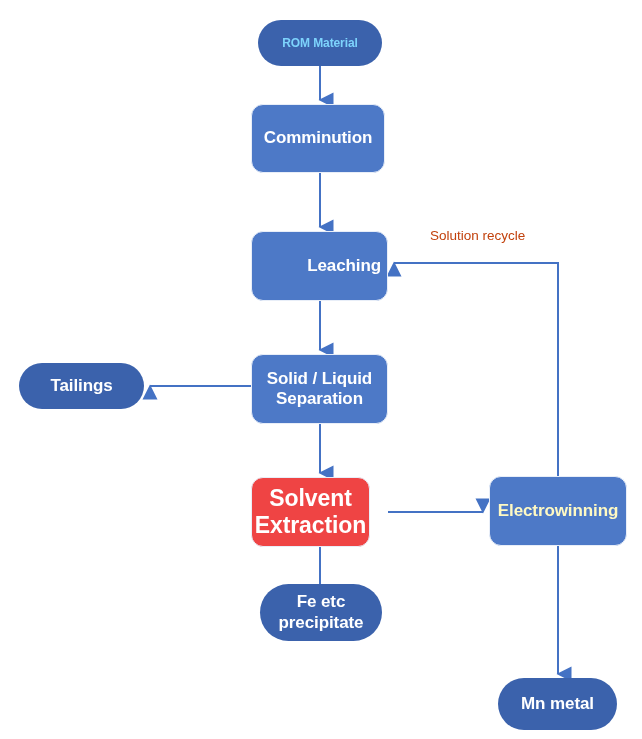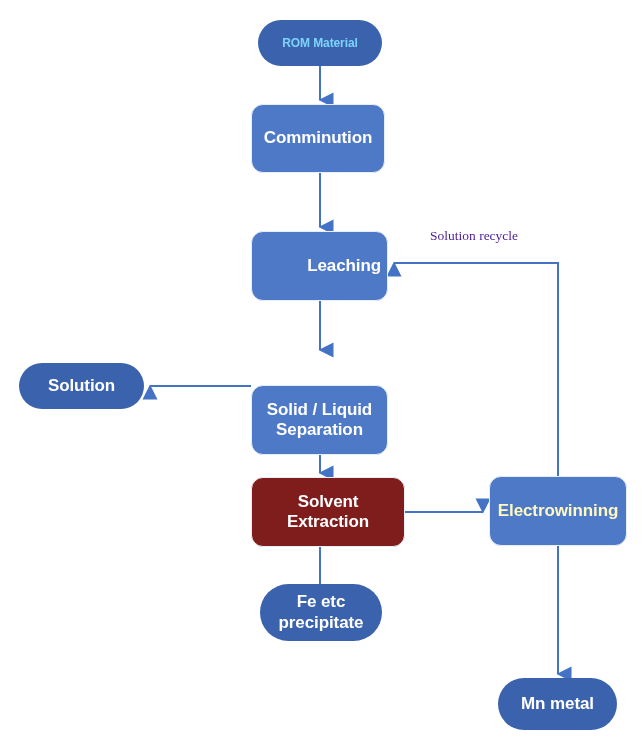--- a/index.html
+++ b/index.html
@@ -91,39 +91,39 @@
   <div id="nodes-layer">
       <div class="node terminator" style="left: 258px; top: 20px; width: 124px; height: 46px; font-size: 12px; background: rgb(59, 98, 172); color: #7dd3fc;">
         <span class="node-label">ROM Material</span>
       </div>
       <div class="node process" style="left: 251px; top: 104px; width: 134px; height: 69px; font-size: 17px; background: rgb(77, 121, 199); color: rgb(255, 255, 255);">
         <span class="node-label">Comminution</span>
       </div>
       <div class="node process" style="left: 251px; top: 231px; width: 137px; height: 70px; font-size: 17px; background: rgb(77, 121, 199); color: rgb(255, 255, 255); justify-content: flex-end;">
         <span class="node-label">Leaching</span>
       </div>
-      <div class="node process" style="left: 251px; top: 354px; width: 137px; height: 70px; font-size: 17px; background: rgb(77, 121, 199); color: rgb(255, 255, 255); margin-top: 31px;">
+      <div class="node process" style="left: 251px; top: 354px; width: 137px; height: 70px; font-size: 17px; background: rgb(77, 121, 199); color: rgb(255, 255, 255);">
         <span class="node-label">Solid / Liquid
 Separation</span>
       </div>
       <div class="node terminator" style="left: 19px; top: 363px; width: 125px; height: 46px; font-size: 17px; background: rgb(59, 98, 172); color: rgb(255, 255, 255);">
-        <span class="node-label">Solution</span>
+        <span class="node-label">Tailings</span>
       </div>
-      <div class="node process" style="left: 251px; top: 477px; width: 154px; height: 70px; font-size: 17px; background: #7f1d1d; color: rgb(255, 255, 255);">
+      <div class="node process" style="left: 251px; top: 477px; width: 119px; height: 70px; font-size: 23px; background: #ef4444; color: rgb(255, 255, 255);">
         <span class="node-label">Solvent
 Extraction</span>
       </div>
       <div class="node process" style="left: 489px; top: 476px; width: 138px; height: 70px; font-size: 17px; background: rgb(77, 121, 199); color: #fef9c3;">
         <span class="node-label">Electrowinning</span>
       </div>
       <div class="node terminator" style="left: 260px; top: 584px; width: 122px; height: 57px; font-size: 17px; background: rgb(59, 98, 172); color: rgb(255, 255, 255);">
         <span class="node-label">Fe etc
 precipitate</span>
       </div>
       <div class="node terminator" style="left: 498px; top: 678px; width: 119px; height: 52px; font-size: 17px; background: rgb(59, 98, 172); color: rgb(255, 255, 255);">
         <span class="node-label">Mn metal</span>
       </div>
     </div>
   <div id="edge-labels-layer">
-      <div class="edge-label" style="left: 430px; top: 228px; font-size: 13.5px; color: #4c1d95; font-family: Liberation Serif, serif;">Solution recycle</div>
+      <div class="edge-label" style="left: 430px; top: 228px; font-size: 13.5px; color: #c2410c;">Solution recycle</div>
     </div>
 
 </div>
 
 </body></html>

